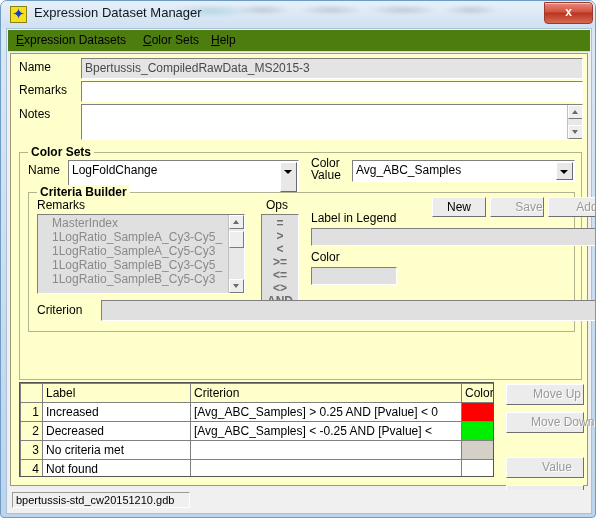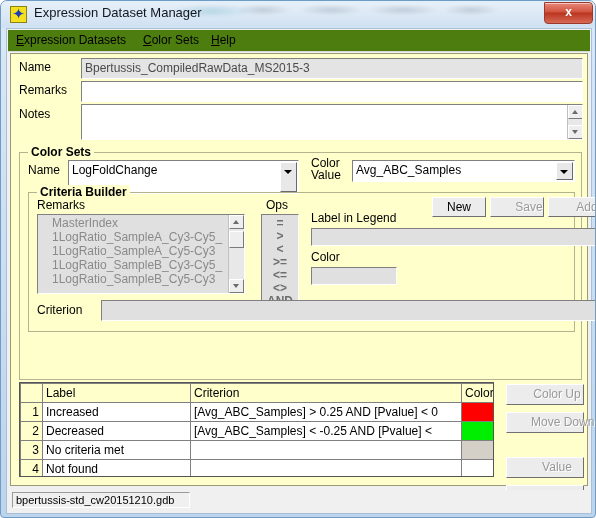--- a/index.html
+++ b/index.html
@@ -470,21 +470,21 @@
               <td>Not found</td>
               <td></td>
               <td class="swatch">
                   <div style="width:100%;height:18px;background:#ffffff;"></div>
                 </td>
             </tr>
           </tbody>
         </table>
       </div>
 
-      <div class="btn disabled" style="left:495px; top:330px; width:78px; height:21px; line-height:19px;">Color Up</div>
+      <div class="btn disabled" style="left:495px; top:330px; width:78px; height:21px; line-height:19px;">Move Up</div>
       <div class="btn disabled" style="left:495px; top:358px; width:78px; height:21px; line-height:19px;text-align:right;">Move Down</div>
       <div class="btn disabled" style="left:495px; top:403px; width:78px; height:21px; line-height:19px;">Value</div>
       <div class="btn disabled" style="left:495px; top:431px; width:78px; height:21px; line-height:19px;">Delete</div>
     </div>
 
     <div id="statusbar">
       <div id="statusfield">bpertussis-std_cw20151210.gdb</div>
     </div>
 
   </div>

